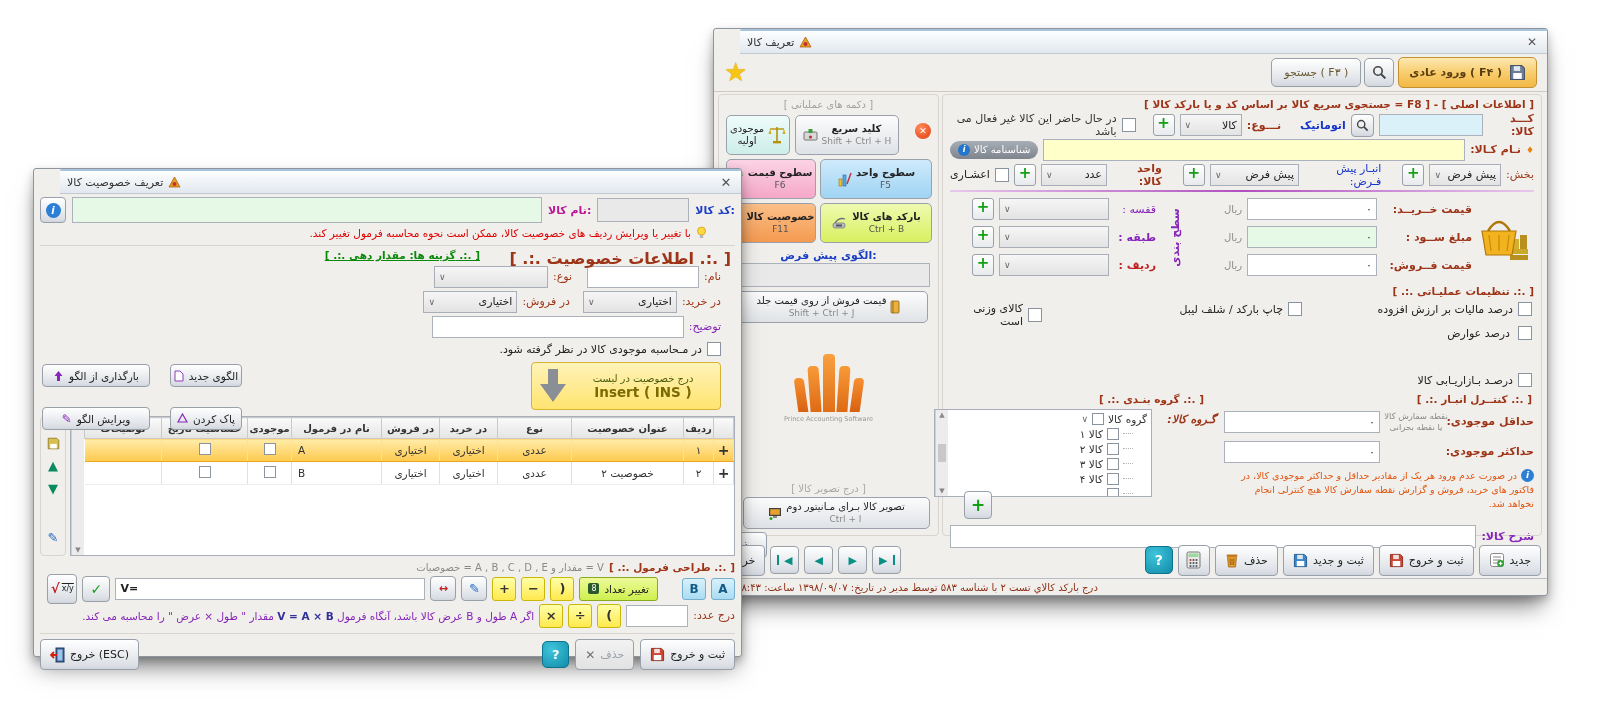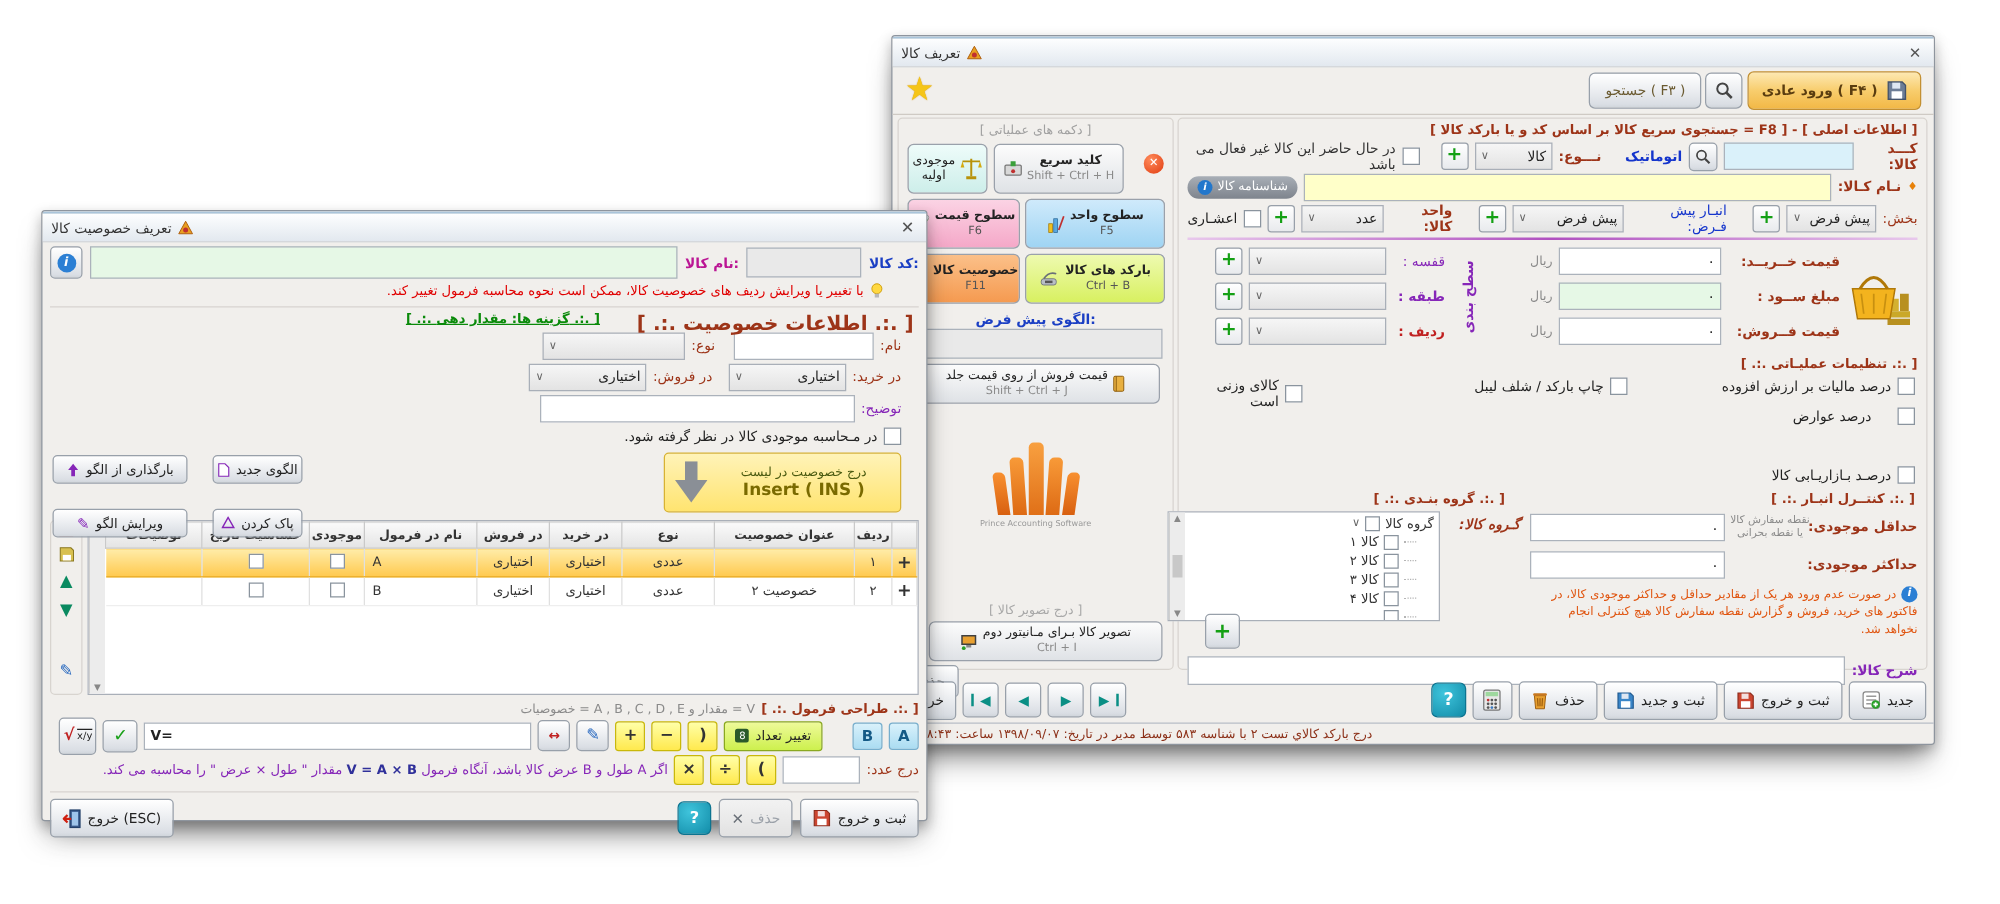--- a/index.html
+++ b/index.html
@@ -2,21 +2,21 @@
 <html lang="fa"><head>
 <meta charset="utf-8">
 <style>
   html,body{margin:0;padding:0;}
   body{width:1600px;height:723px;background:#ffffff;position:relative;overflow:hidden;
        font-family:"DejaVu Sans",sans-serif;font-size:11px;color:#222;}
   .window{position:absolute;background:#f1efec;border:1px solid #8e959e;border-radius:3px;
           box-shadow:0 16px 22px -6px rgba(35,35,35,.55),0 4px 10px rgba(0,0,0,.25);}
   .titlebar{height:22px;background:linear-gradient(180deg,#fdfeff,#eef2f6 55%,#e2e8ef);
             border-top:2px solid #a9c4da;border-bottom:1px solid #c3c9d0;
-            display:flex;align-items:center;padding:0 7px;border-radius:2px 2px 0 0;}
+            display:flex;align-items:center;padding:0 7px;border-radius:2px 2px 0 0;margin-left:26px;}
   .title{font-size:11px;color:#333;}
   .appicon{width:13px;height:12px;margin:0 5px;display:inline-block;}
   .closebtn{margin-left:auto;color:#555;font-size:12px;width:16px;text-align:center;cursor:default;}
   .rtl{direction:rtl;}
   .row{display:flex;align-items:center;direction:rtl;gap:5px;}
   .lblM{color:#9d3418;font-weight:bold;}
   .lblM2{color:#9d3418;}
   .lblB{color:#1b3fc4;font-weight:bold;}
   .lblP{color:#8626b8;}
   .lblMg{color:#bb1694;font-weight:bold;}
@@ -325,21 +325,21 @@
         <span style="position:absolute;right:232px;top:3px;display:flex;gap:5px;align-items:center;direction:rtl;">
             <span class="chk"></span>
             <span>چاپ بارکد / شلف لیبل</span>
           </span>
         <span style="position:absolute;right:492px;top:3px;display:flex;gap:5px;align-items:center;direction:rtl;">
             <span class="chk"></span>
             <span>کالای وزنی است</span>
           </span>
       </div>
       <div style="position:relative;height:24px;">
-        <span style="position:absolute;right:2px;top:3px;display:flex;gap:21px;align-items:center;direction:rtl;">
+        <span style="position:absolute;right:2px;top:3px;display:flex;gap:8px;align-items:center;direction:rtl;">
             <span class="chk"></span>
             <span>درصد عوارض</span>
           </span>
       </div>
       <div style="position:relative;height:46px;">
         <span style="position:absolute;right:2px;top:26px;display:flex;gap:5px;align-items:center;direction:rtl;">
             <span class="chk"></span>
             <span>درصـد بـازاریـابی کالا</span>
           </span>
       </div>

